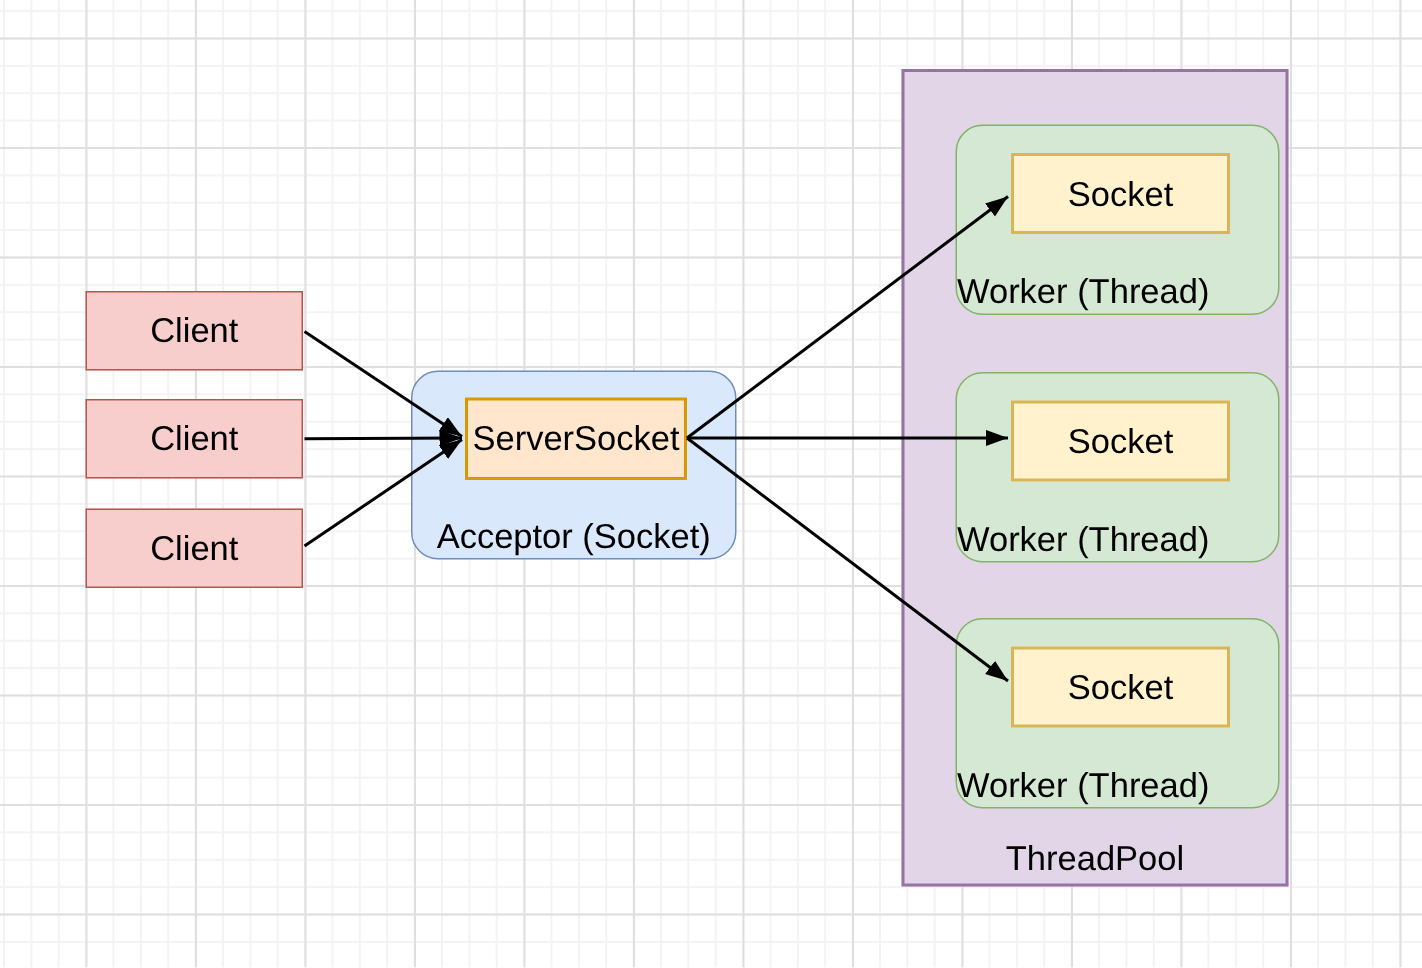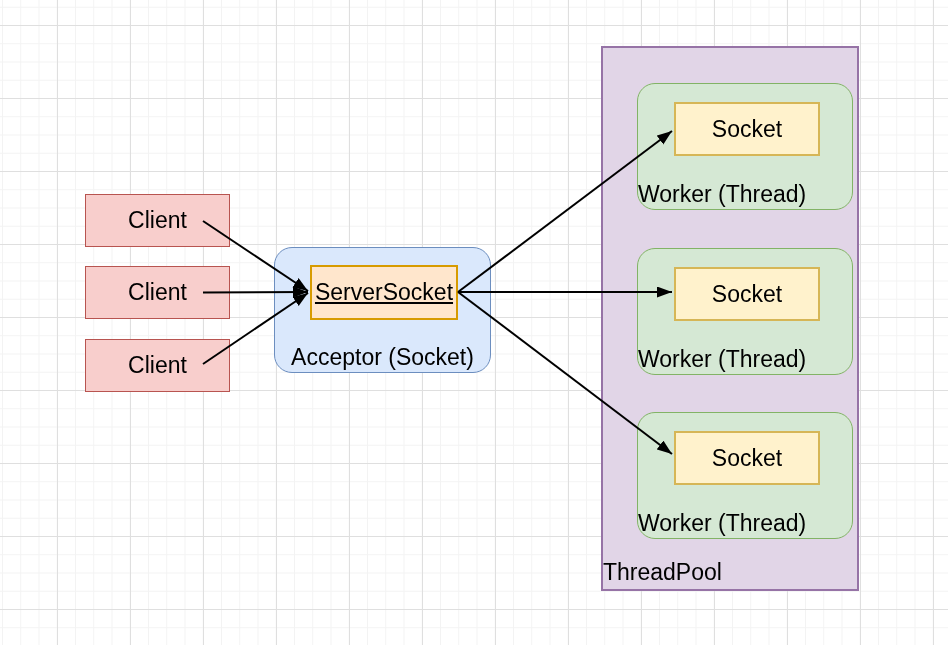--- a/index.html
+++ b/index.html
@@ -28,56 +28,56 @@
     display: flex;
     align-items: center;
     justify-content: center;
     text-align: center;
   }
 
   .client {
     left: 57px; width: 145px; height: 53px;
     background: #f8cecc;
     border: 1.5px solid #b85450;
-    margin-left: 28px;
   }
   .client-1 { top: 194px; }
   .client-2 { top: 266px; }
   .client-3 { top: 339px; }
 
   .acceptor {
     position: absolute;
     left: 274px; top: 247px; width: 217px; height: 126px;
     background: #dae8fc;
     border: 1.5px solid #6c8ebf;
     border-radius: 18px;
   }
   .serversocket {
     position: absolute;
     left: 35px; top: 17px; width: 148px; height: 55px;
     background: #ffe6cc;
     border: 2px solid #d79b00;
-    display: flex; align-items: center; justify-content: center; text-decoration: underline;
+    display: flex; align-items: center; justify-content: center;
   }
   .container-label {
     position: absolute;
     left: 0; right: 0; top: 95px;
     text-align: center;
     line-height: 28px;
   }
 
   .threadpool {
     position: absolute;
     left: 601px; top: 46px; width: 258px; height: 545px;
     background: #e1d5e7;
     border: 2px solid #9673a6;
   }
   .pool-label {
     position: absolute;
     left: 0; right: 0; top: 510px;
+    text-align: center;
     line-height: 28px;
   }
 
   .worker {
     position: absolute;
     left: 34px; width: 216px; height: 127px;
     background: #d5e8d4;
     border: 1.5px solid #82b366;
     border-radius: 18px;
   }

